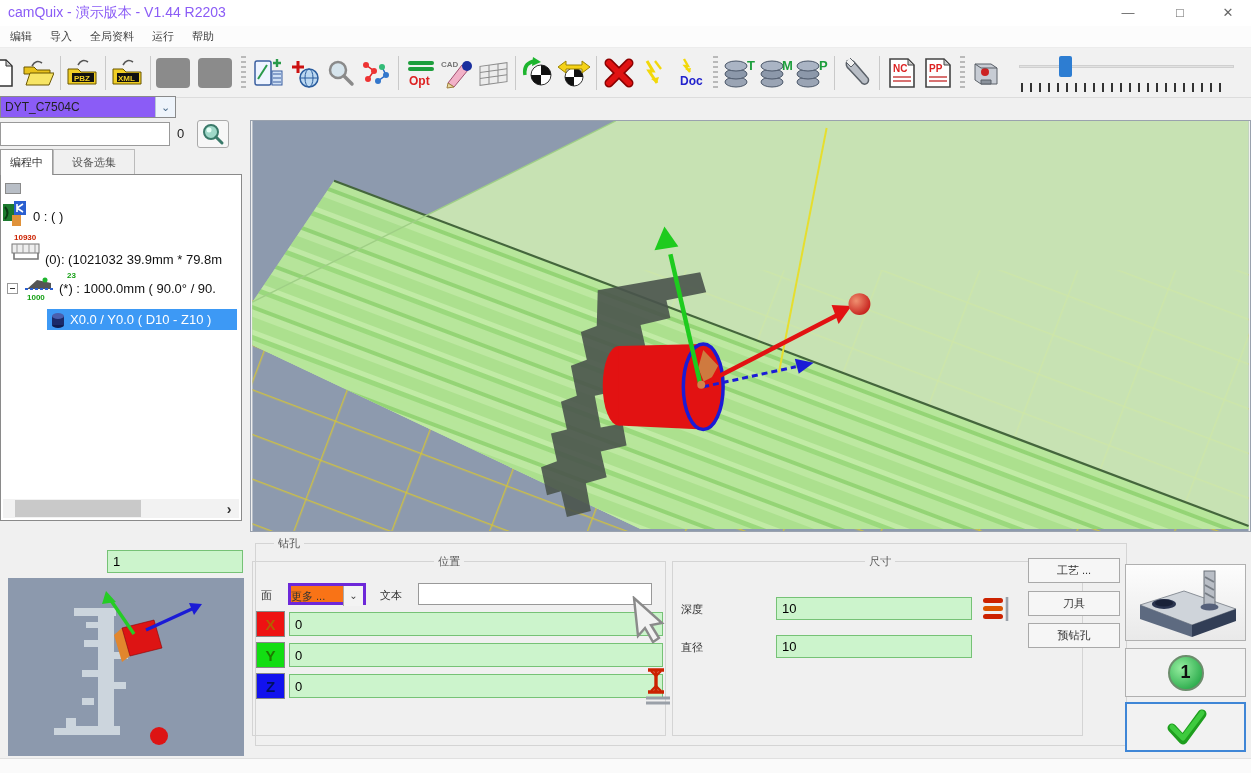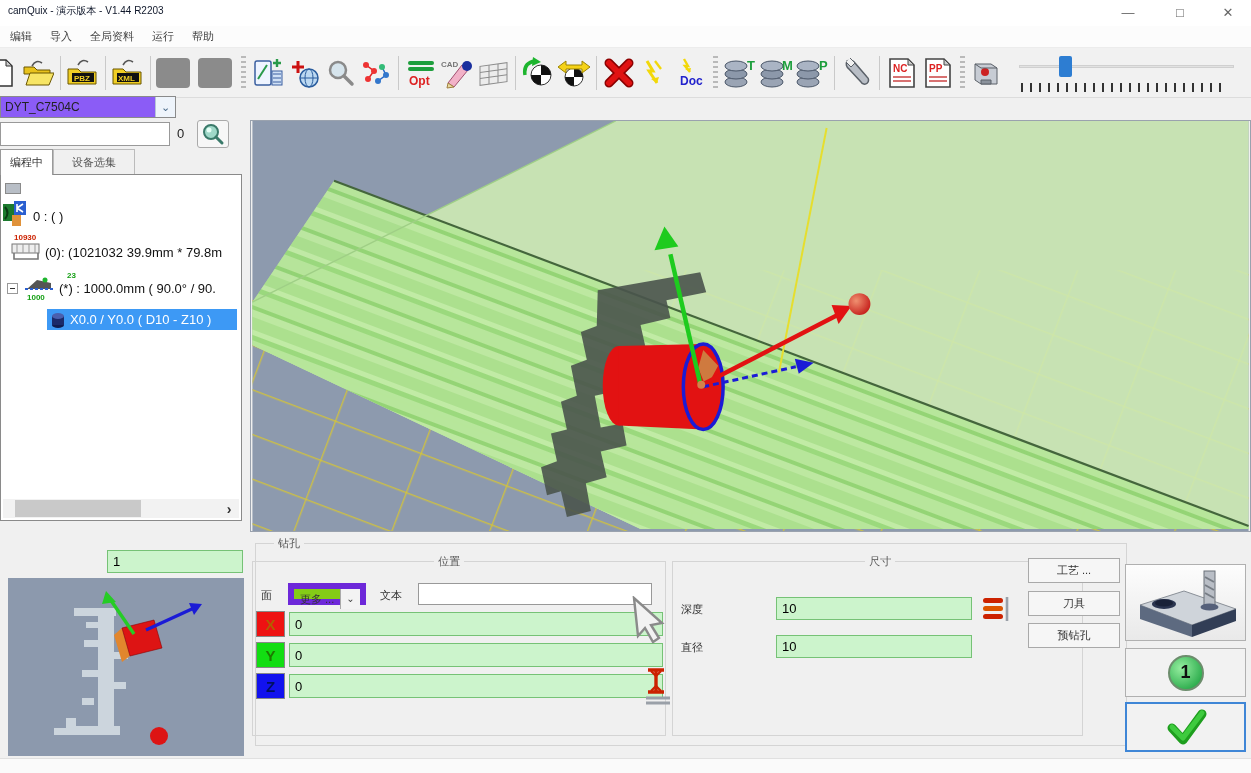--- a/index.html
+++ b/index.html
@@ -2,21 +2,21 @@
 <html><head>
 <meta charset="utf-8">
 <style>
   * { margin:0; padding:0; box-sizing:border-box; }
   body { background:#ddd; font-family:"Liberation Sans", sans-serif; }
   #app { position:relative; width:1251px; height:773px; background:#f0f0f0; overflow:hidden; }
   .abs { position:absolute; }
 
   
   .titlebar { left:0; top:0; width:1251px; height:26px; background:#fff; }
-  .title-text { left:8px; top:4px; font-size:10px; color:#0f172a; }
+  .title-text { left:8px; top:4px; font-size:14px; color:#8b5cf6; }
   .winbtn { top:2px; width:34px; height:22px; text-align:center; color:#666; font-size:13px; line-height:22px; cursor:default; }
   .menubar { left:0; top:26px; width:1251px; height:22px; background:#fcfcfc; border-bottom:1px solid #ececec; display:flex; align-items:center; gap:18px; padding-left:10px; }
   .menu-item { font-size:11px; color:#444;font-family:Liberation Mono, monospace; }
   .toolbar { left:0; top:48px; width:1251px; height:50px; background:#f1f1f1; border-bottom:1px solid #dcdcdc; display:flex; align-items:center; padding-left:0; }
   .tbtn { width:36px; height:42px; display:flex; align-items:center; justify-content:center; flex:none; }
   .tsep { width:1px; height:34px; background:#c9c9c9; margin:0 4px; flex:none; }
   .tdots { width:5px; height:34px; margin:0 4px; flex:none;
            background:repeating-linear-gradient(to bottom,#b9b9b9 0 2px, transparent 2px 5px); }
   .graysq { width:34px; height:30px; background:#8b8b8b; border-radius:4px; }
   .slider-wrap { width:235px; height:40px; position:relative; margin-left:6px; flex:none; }
@@ -54,21 +54,21 @@
   
   fieldset { position:absolute; border:1px solid #d4d4d4; background:transparent; }
   legend { font-size:11px; color:#555; padding:0 4px; }
   .fs-drill { left:255px; top:536px; width:872px; height:210px; }
   .fs-drill > legend { margin-left:18px; }
   .fs-pos { left:252px; top:554px; width:414px; height:182px; }
   .fs-pos > legend { margin-left:44%; }
   .fs-size { left:672px; top:554px; width:411px; height:182px; }
   .fs-size > legend { margin-left:47%; }
   .flabel { position:absolute; font-size:11px; color:#333; }
-  .dd { position:absolute; left:35px; top:14px; width:78px; height:22px; background:#84cc16; border:6px solid #6d28d9; font-size:11px; color:#333; line-height:20px; padding-left:6px; }
+  .dd { position:absolute; left:35px; top:14px; width:78px; height:22px; background:#f97316; border:3px solid #6d28d9; font-size:11px; color:#333; line-height:20px; }
   .dd-arrow { position:absolute; right:0; top:0; width:20px; height:20px; border-left:1px solid #aaa; background:#f3f3f3; text-align:center; font-size:10px; line-height:20px; color:#444; }
   .winput { position:absolute; background:#fff; border:1px solid #999; font-size:13px; padding:0 4px; font-family:"Liberation Sans",sans-serif; }
   .gfield { position:absolute; background:#ccf4cc; border:1px solid #76c276; font-size:13px; padding:0 5px; font-family:"Liberation Sans",sans-serif; }
   .axisbtn { position:absolute; width:29px; height:26px; display:flex; align-items:center; justify-content:center; font-size:15px; font-weight:bold; border:1px solid #888; }
   .ax-x { background:#ee1212; color:#b35f00; }
   .ax-y { background:#12dd12; color:#1d7a00; }
   .ax-z { background:#1212ee; color:#001060; }
   .coords { position:absolute; left:5px; top:147px; font-size:12.5px; color:#222; white-space:nowrap; }
   .sidebtn { position:absolute; left:1028px; width:92px; height:25px; background:#f6f6f6; border:1px solid #a9a9a9; font-size:11px; color:#333; display:flex; align-items:center; justify-content:center; }
   .imgbtn { left:1125px; top:564px; width:121px; height:77px; background:linear-gradient(#fdfdfd,#e9e9e9); border:1px solid #b0b0b0; display:flex; align-items:center; justify-content:center; }
@@ -331,21 +331,21 @@
       <rect x="9" y="14" width="9" height="11" fill="#e0923a"></rect>
     </svg>
     <div class="tree-label" style="left:32px;top:34px;">0 : ( )</div>
 
     <div class="badge-red" style="left:13px;top:58px;">10930</div>
     <svg class="abs" style="left:10px;top:67px;" width="30" height="20">
       <rect x="1" y="2" width="27" height="9" fill="#eee" stroke="#777"></rect>
       <path d="M6 2 v9 M12 2 v9 M18 2 v9 M24 2 v9" stroke="#999"></path>
       <path d="M3 11 v6 h24 v-6" fill="none" stroke="#777" stroke-width="1.6"></path>
     </svg>
-    <div class="tree-label" style="left:44px;top:70px;">(0):  (1021032  39.9mm * 79.8m</div>
+    <div class="tree-label" style="left:44px;top:77px;">(0):  (1021032  39.9mm * 79.8m</div>
 
     <div class="expander" style="left:6px;top:108px;"></div>
     <div class="badge-green" style="left:44px;top:96px;padding-left:22px;">23</div>
     <svg class="abs" style="left:22px;top:102px;" width="32" height="16">
       <path d="M4 12 L14 3 L28 6 L28 12 Z" fill="#555"></path>
       <path d="M2 12 h28" stroke="#2a5fd0" stroke-width="2" stroke-dasharray="3 2"></path>
       <circle cx="22" cy="3" r="2.5" fill="#1db52e"></circle>
     </svg>
     <div class="badge-green" style="left:26px;top:118px;">1000</div>
     <div class="tree-label" style="left:58px;top:106px;">(*) :  1000.0mm ( 90.0° / 90.</div>

